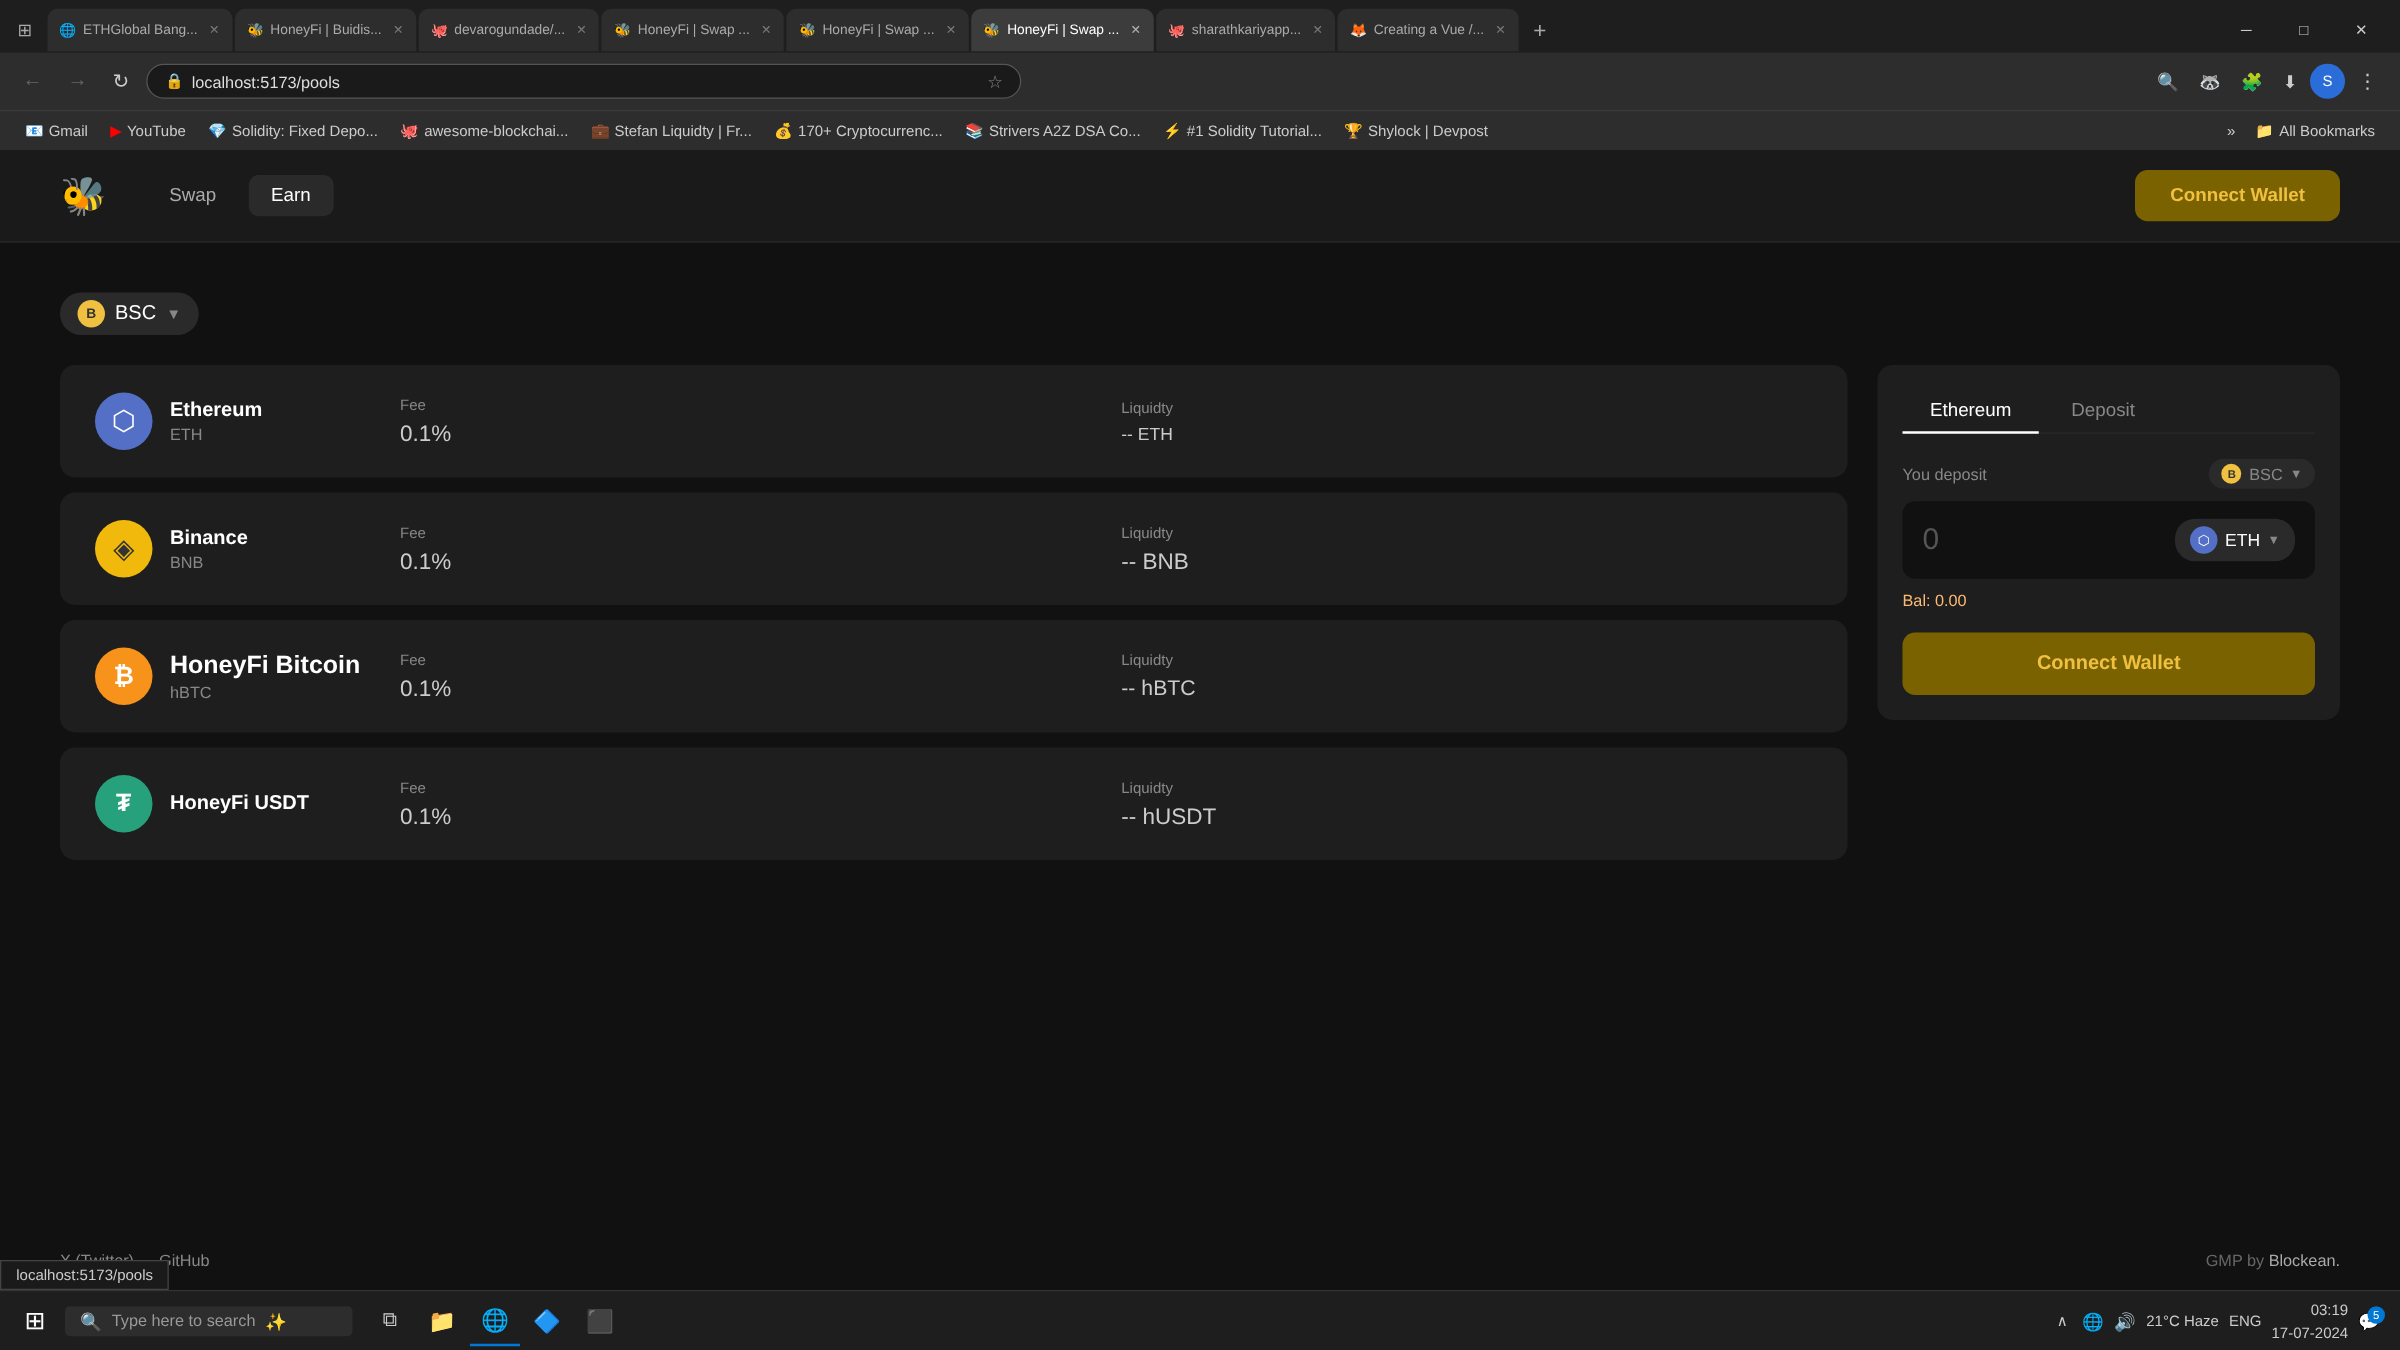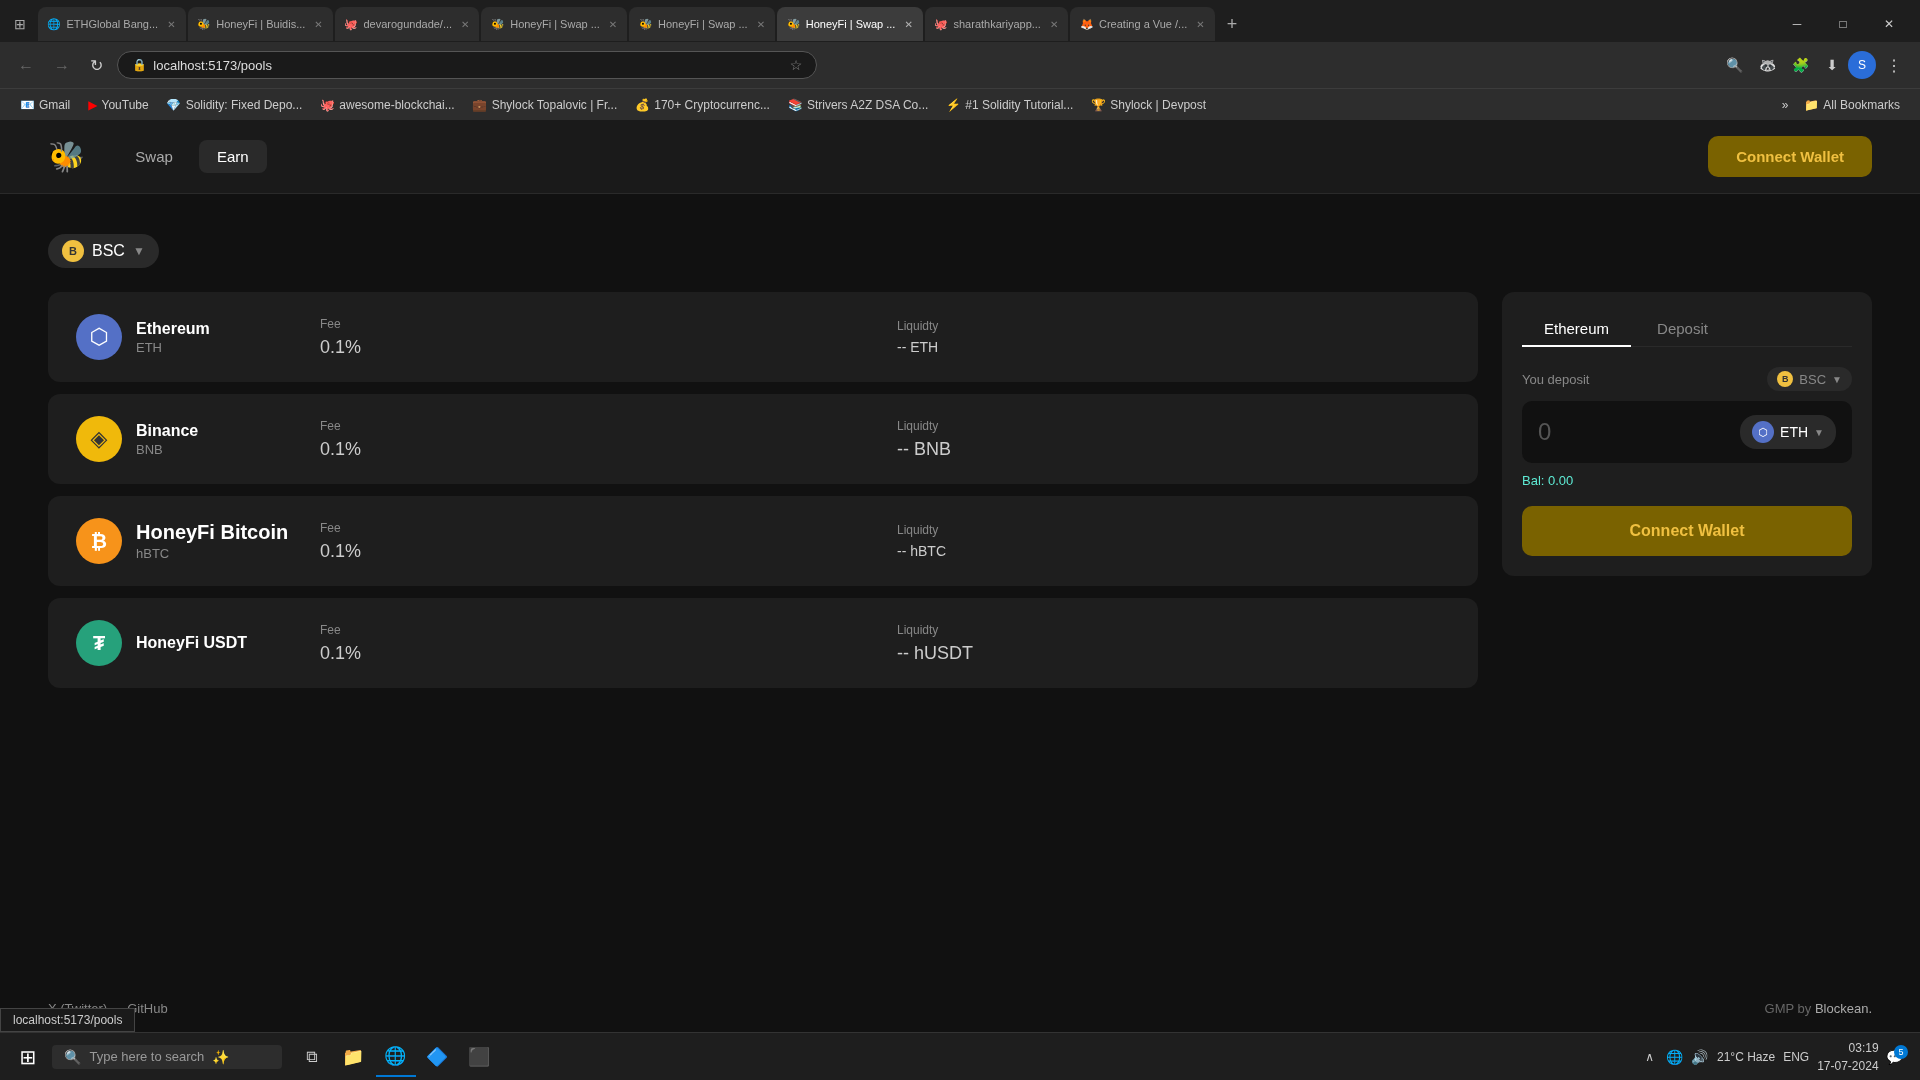--- a/index.html
+++ b/index.html
@@ -94,21 +94,21 @@
     <div style="display:flex;align-items:center;gap:4px;padding:2px 8px;font-size:12px;color:#ccc;border-radius:4px;cursor:pointer;white-space:nowrap;">
       <span>💎</span>
       <span>Solidity: Fixed Depo...</span>
     </div>
     <div style="display:flex;align-items:center;gap:4px;padding:2px 8px;font-size:12px;color:#ccc;border-radius:4px;cursor:pointer;white-space:nowrap;">
       <span>🐙</span>
       <span>awesome-blockchai...</span>
     </div>
     <div style="display:flex;align-items:center;gap:4px;padding:2px 8px;font-size:12px;color:#ccc;border-radius:4px;cursor:pointer;white-space:nowrap;">
       <span>💼</span>
-      <span>Shylock Topalovic | Fr...</span>
+      <span>Stefan Liquidty | Fr...</span>
     </div>
     <div style="display:flex;align-items:center;gap:4px;padding:2px 8px;font-size:12px;color:#ccc;border-radius:4px;cursor:pointer;white-space:nowrap;">
       <span>💰</span>
       <span>170+ Cryptocurrenc...</span>
     </div>
     <div style="display:flex;align-items:center;gap:4px;padding:2px 8px;font-size:12px;color:#ccc;border-radius:4px;cursor:pointer;white-space:nowrap;">
       <span>📚</span>
       <span>Strivers A2Z DSA Co...</span>
     </div>
     <div style="display:flex;align-items:center;gap:4px;padding:2px 8px;font-size:12px;color:#ccc;border-radius:4px;cursor:pointer;white-space:nowrap;">
@@ -199,21 +199,21 @@
               <div style="font-size:20px;font-weight:600;color:#fff;">HoneyFi Bitcoin</div>
               <div style="font-size:13px;color:#888;margin-top:2px;">hBTC</div>
             </div>
           </div>
           <div style="flex:1;">
             <div style="font-size:12px;color:#888;margin-bottom:6px;">Fee</div>
             <div style="font-size:18px;font-weight:500;color:#ccc;">0.1%</div>
           </div>
           <div style="flex:1;">
             <div style="font-size:12px;color:#888;margin-bottom:6px;">Liquidty</div>
-            <div style="font-size:14px;font-weight:500;color:#ccc;">-- hBTC</div>
+            <div style="font-size:17px;font-weight:500;color:#ccc;">-- hBTC</div>
           </div>
         </div>
 
         <div style="background:#1e1e1e;border-radius:12px;padding:22px 28px;display:flex;align-items:center;gap:24px;cursor:pointer;">
           <div style="display:flex;align-items:center;gap:14px;min-width:220px;">
             <div style="width:46px;height:46px;border-radius:50%;background:#26a17b;display:flex;align-items:center;justify-content:center;font-size:20px;color:#fff;font-weight:700;">₮</div>
             <div>
               <div style="font-size:16px;font-weight:600;color:#fff;">HoneyFi USDT</div>
             </div>
           </div>
@@ -250,21 +250,21 @@
           <div style="background:#111;border-radius:10px;padding:14px 16px;display:flex;align-items:center;justify-content:space-between;margin-bottom:10px;">
             <span style="font-size:24px;color:#555;">0</span>
             <div style="display:flex;align-items:center;gap:6px;background:#2a2a2a;border-radius:16px;padding:6px 12px;cursor:pointer;font-size:14px;color:#fff;">
               <div style="width:22px;height:22px;border-radius:50%;background:#5470c6;display:flex;align-items:center;justify-content:center;font-size:11px;color:#fff;">⬡</div>
               <span>ETH</span>
               <span style="font-size:10px;color:#888;">▼</span>
             </div>
           </div>
 
           
-          <div style="font-size:13px;color:#5eead4;margin-bottom:18px;">Bal: 0.00</div>
+          <div style="font-size:13px;color:#fdba74;margin-bottom:18px;">Bal: 0.00</div>
 
           
           <button style="width:100%;background:#7a6200;color:#f0c040;border:none;border-radius:10px;padding:16px;font-size:16px;font-weight:600;cursor:pointer;">Connect Wallet</button>
         </div>
       </div>
 
     </div>
 
   </div>
 

